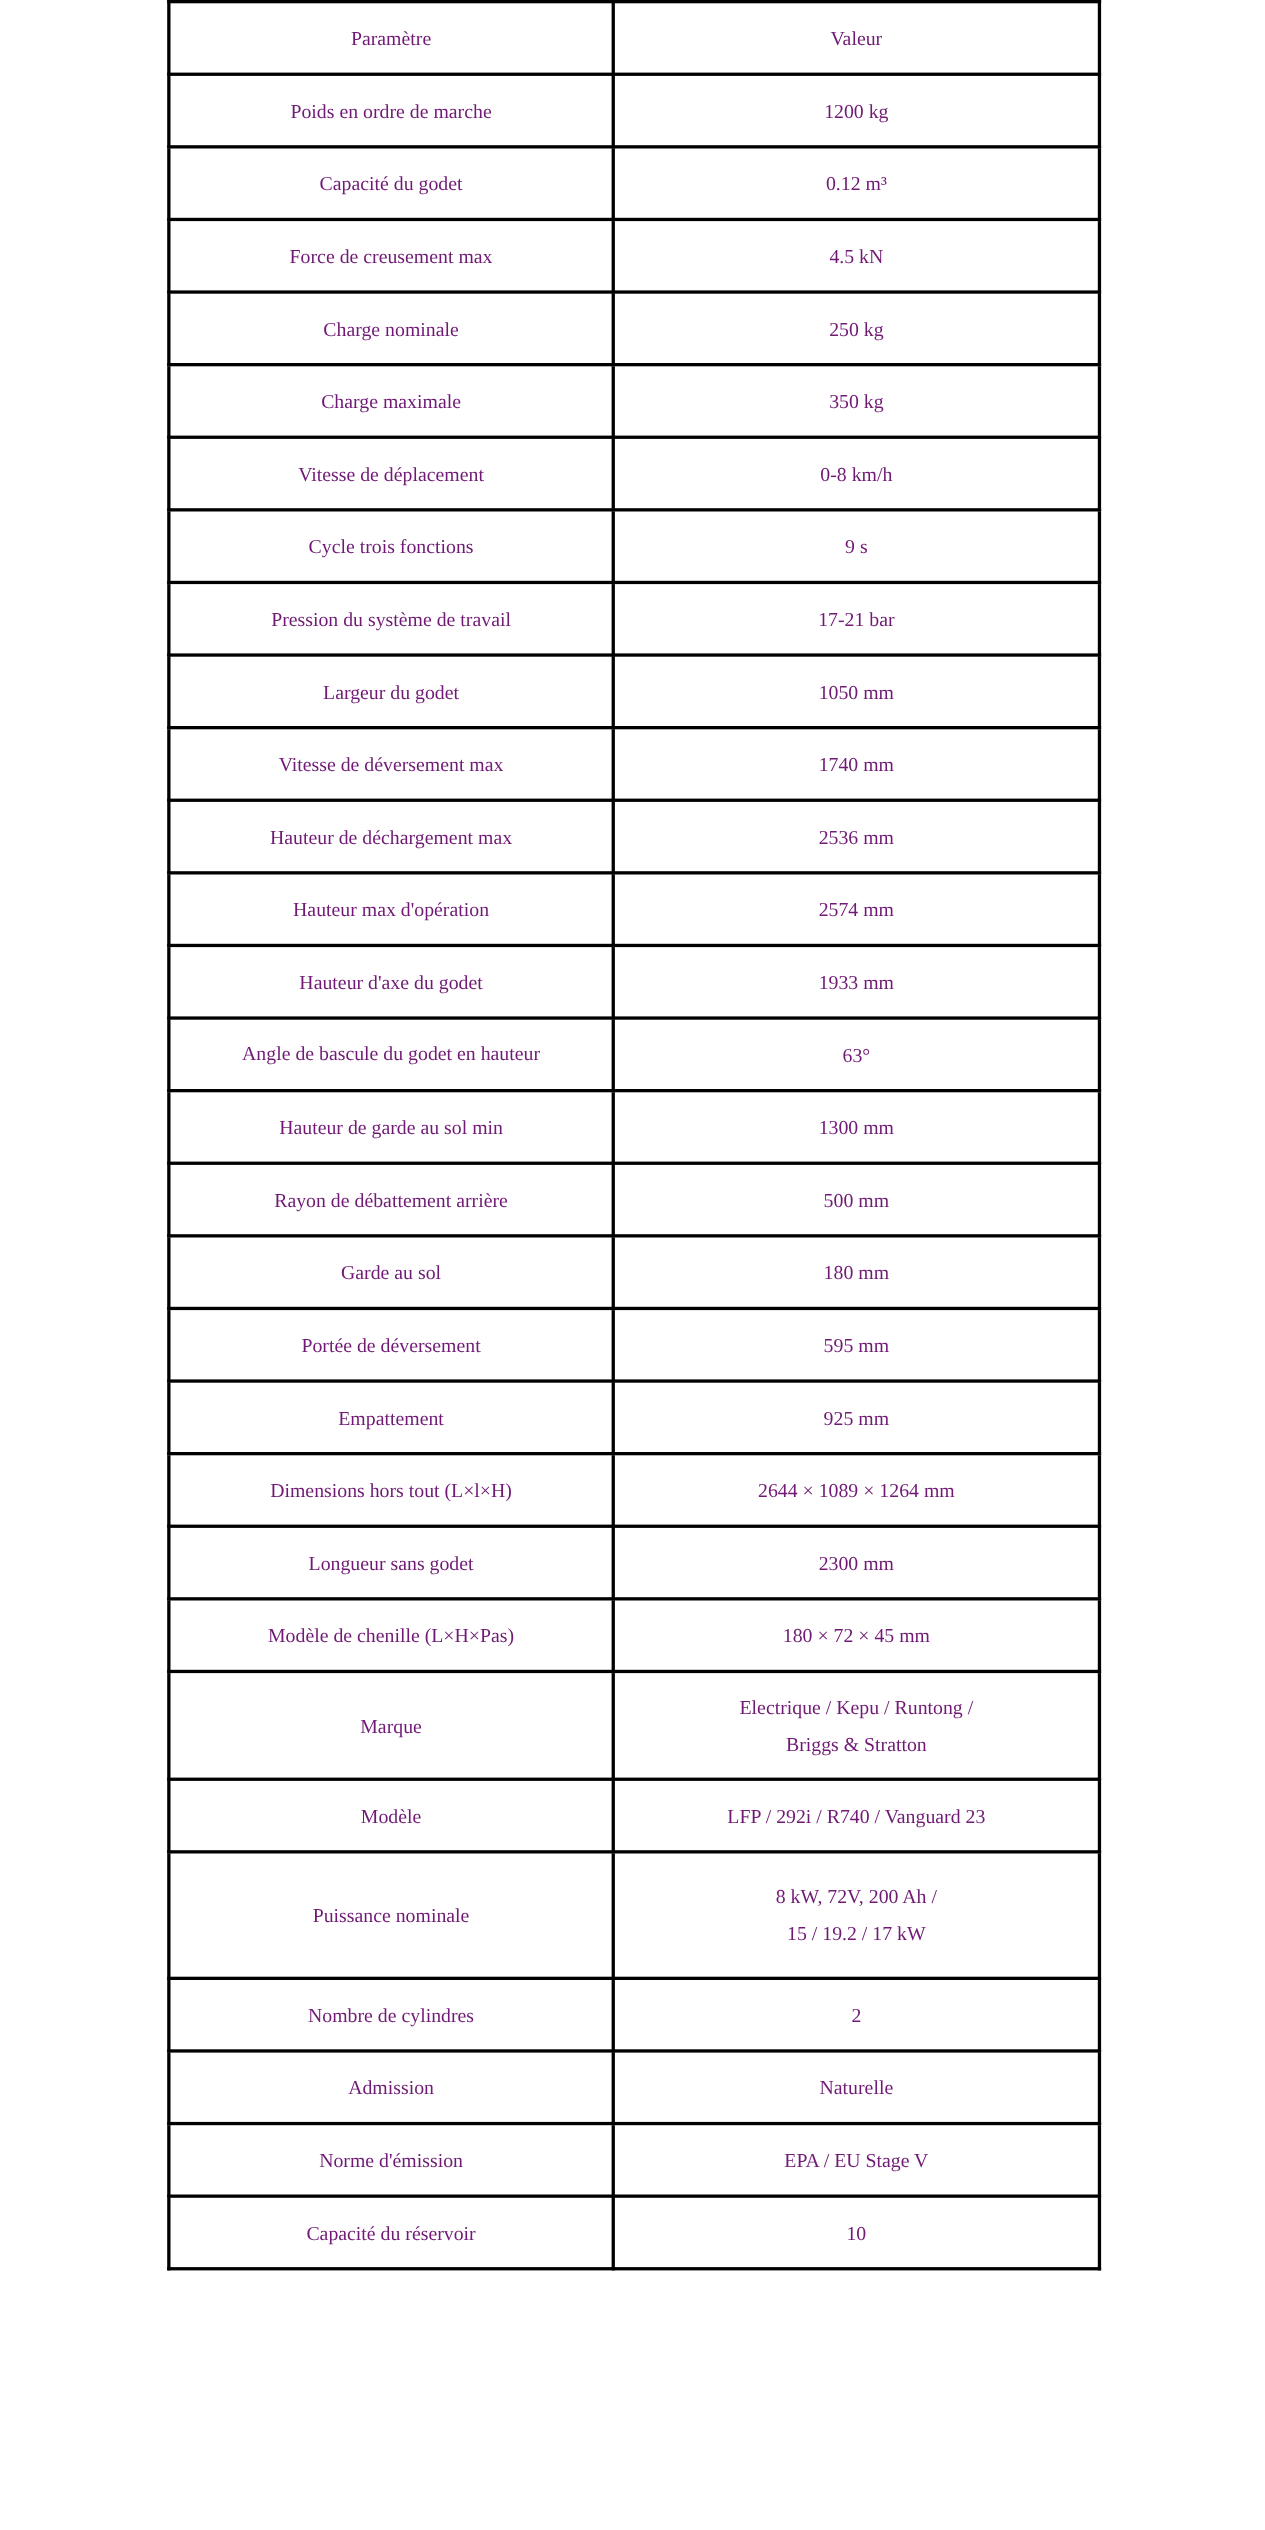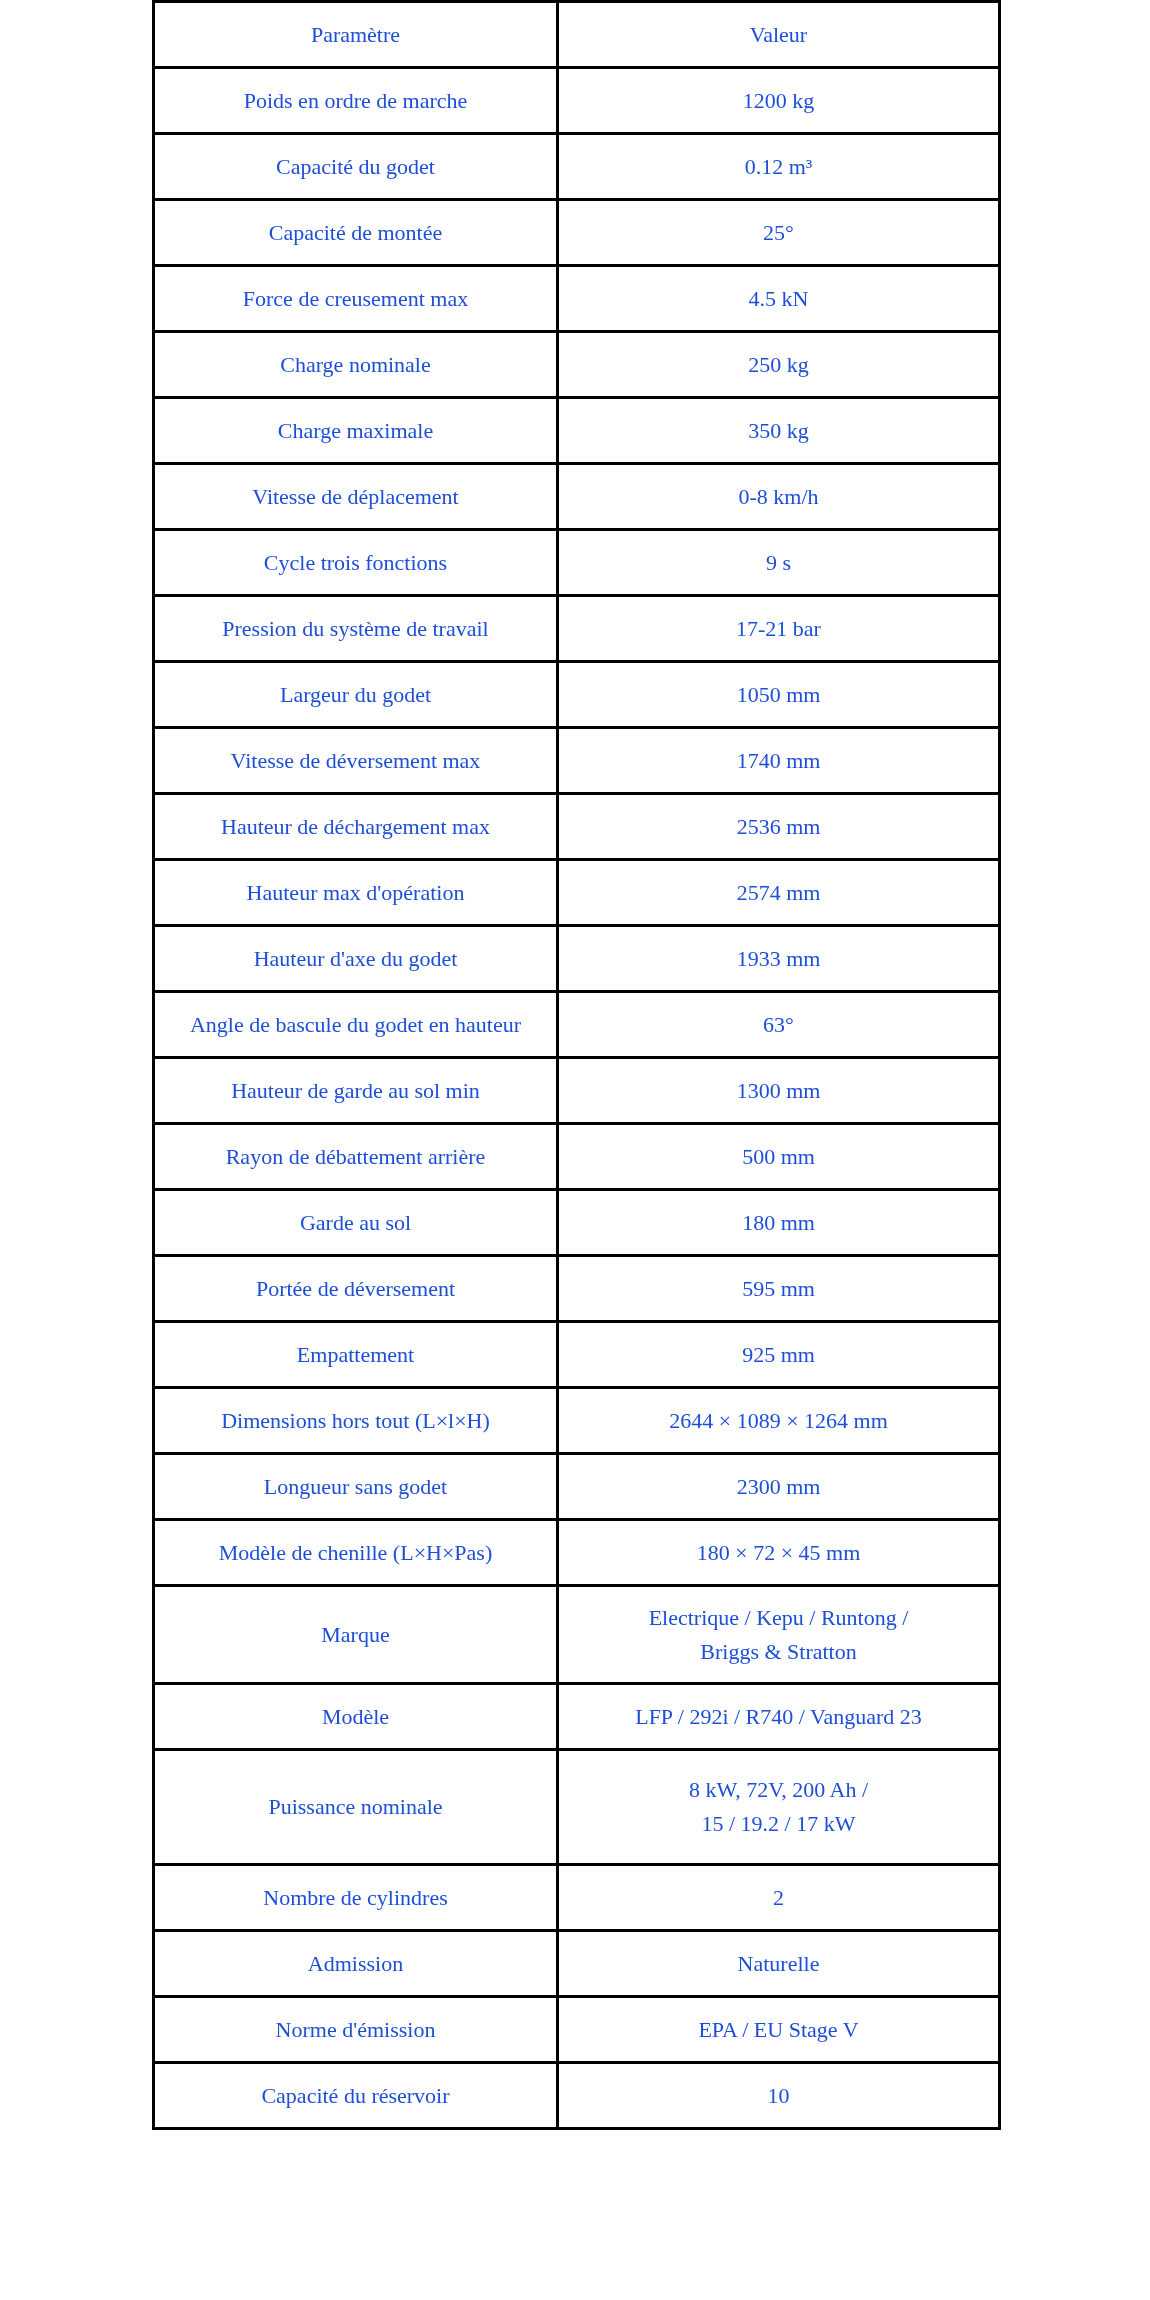--- a/index.html
+++ b/index.html
@@ -14,22 +14,22 @@
       overflow: hidden;
     }
     .spec-table {
       position: absolute;
       left: 152px;
       top: 0px;
       width: 846px;
       border-collapse: collapse;
       table-layout: fixed;
       font-family: "Liberation Serif", "DejaVu Serif", serif;
-      font-size: 22px;
-      color: #1d4ed8;
+      font-size: 18px;
+      color: #701a75;
       padding-left: 20px;
     }
     .spec-table td {
       border: 3px solid #000000;
       text-align: center;
       vertical-align: middle;
       padding: 0 6px;
       line-height: 34px;
       height: 63px;
     }
@@ -53,24 +53,20 @@
       <td>Paramètre</td>
       <td>Valeur</td>
     </tr>
     <tr>
       <td class="param">Poids en ordre de marche</td>
       <td>1200 kg</td>
     </tr>
     <tr>
       <td class="param">Capacité du godet</td>
       <td>0.12 m³</td>
-    </tr>
-    <tr>
-      <td class="param">Capacité de montée</td>
-      <td>25°</td>
     </tr>
     <tr>
       <td class="param">Force de creusement max</td>
       <td>4.5 kN</td>
     </tr>
     <tr>
       <td class="param">Charge nominale</td>
       <td>250 kg</td>
     </tr>
     <tr>

